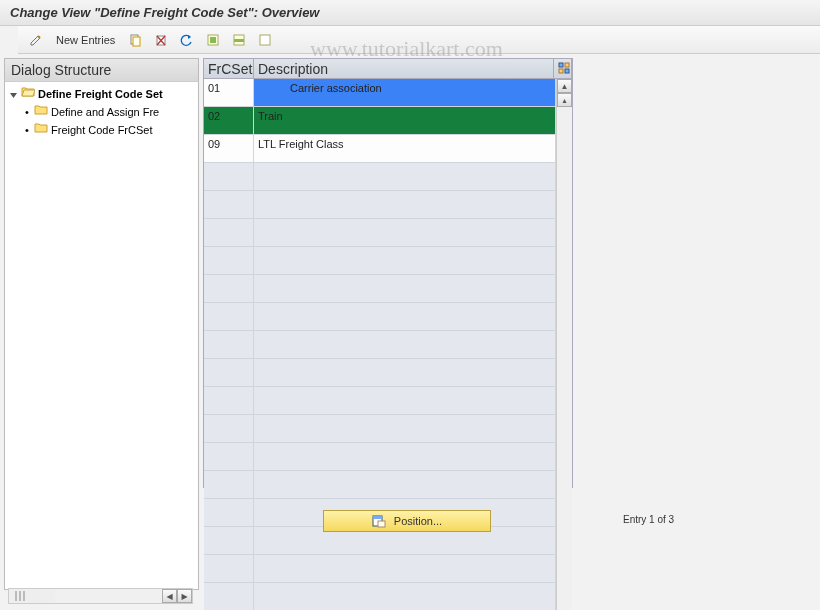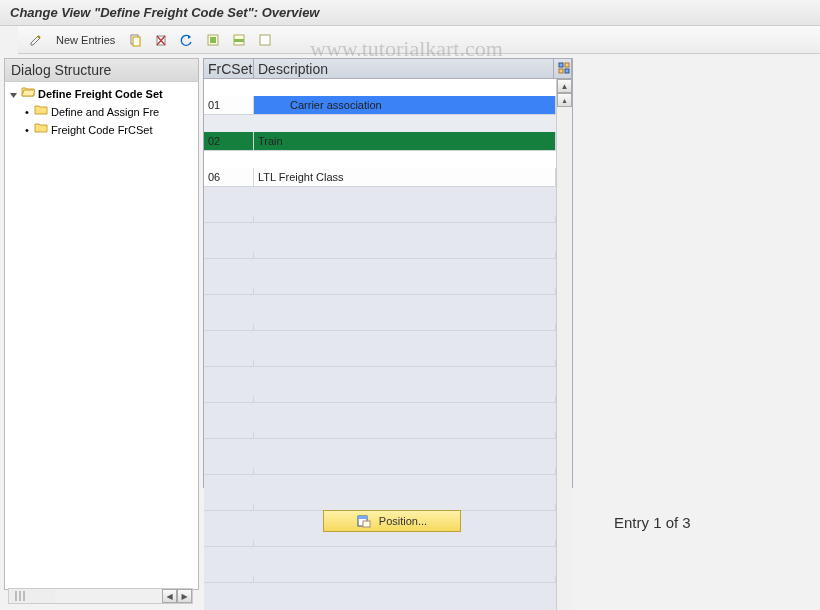--- a/index.html
+++ b/index.html
@@ -133,23 +133,22 @@
       padding: 2px 4px;
       font-size: 14px;
       color: #333;
       background: linear-gradient(#e0e4ea,#cfd6df);
     }
     .col-frc { width: 50px; }
     .col-desc { flex: 1; }
     .col-config { width:18px; text-align:center; cursor:pointer;}
     .grid-row {
       display: flex;
-      height: 36px;
+      height: 28px;
       border-bottom: 1px solid #d0d5dd;
-      align-items: flex-end;
     }
     .grid-row.alt { background: #e9edf2; }
     .grid-row.empty { background: #e4e8ee; }
     .grid-cell {
       border-right: 1px solid #d0d5dd;
       padding: 3px 4px;
       font-size: 11px;
       color: #222;
       background: #fdfdfd;
       overflow:hidden;
@@ -171,38 +170,38 @@
       background:#eee;
       border-top:1px solid #ccc;
       display:flex;
       align-items:center;
     }
     .grid-hscroll .scroll-track { margin: 0 2px; }
     .position-btn {
       position: absolute;
       top: 452px;
       left: 120px;
-      width: 138px;
+      width: 168px;
       height: 22px;
       background: linear-gradient(#fff2a8,#f5d95e);
       border: 1px solid #b9a13e;
       display: flex;
       align-items: center;
       justify-content: center;
       gap: 6px;
       cursor: pointer;
       font-size: 11px;
       color: #333;
     }
     .position-btn .picon { width:16px; display:inline-flex; }
     .entry-info {
       position: absolute;
       top: 456px;
-      left: 411px;
-      font-size: 15px;
+      left: 420px;
+      font-size: 10px;
       color: #333;
     }
     .watermark {
       position:absolute;
       top: 36px;
       left: 310px;
       font-size: 22px;
       color: rgba(160,160,160,0.5);
       font-family: serif;
       pointer-events:none;
@@ -318,21 +317,21 @@
         <div class="grid-rows-col" id="grid-rows">
             <div class="grid-row">
               <div class="grid-cell col-frc">01</div>
               <div class="grid-cell col-desc selected">Carrier association</div>
             </div>
             <div class="grid-row alt">
               <div class="grid-cell col-frc">02</div>
               <div class="grid-cell col-desc">Train</div>
             </div>
             <div class="grid-row">
-              <div class="grid-cell col-frc">06</div>
+              <div class="grid-cell col-frc">09</div>
               <div class="grid-cell col-desc">LTL Freight Class</div>
             </div>
             <div class="grid-row empty">
               <div class="grid-cell col-frc"></div>
               <div class="grid-cell col-desc"></div>
             </div>
             <div class="grid-row empty">
               <div class="grid-cell col-frc"></div>
               <div class="grid-cell col-desc"></div>
             </div>

